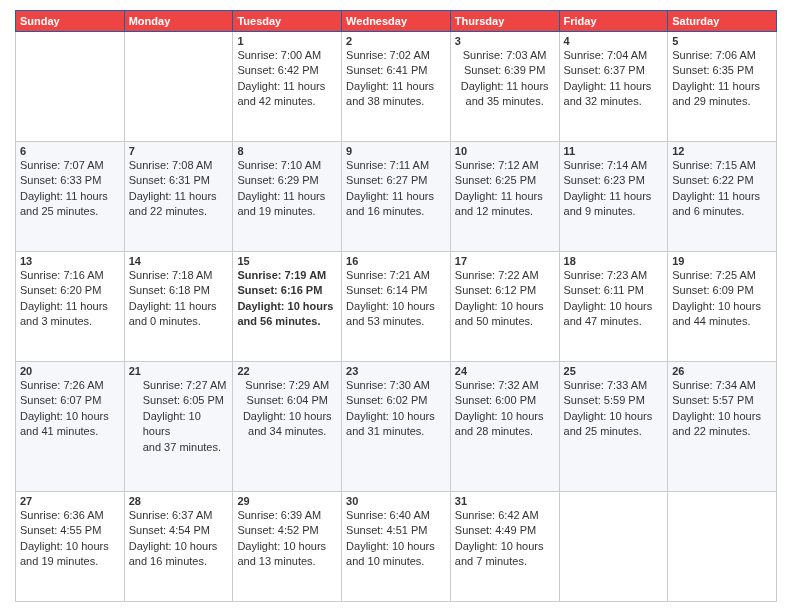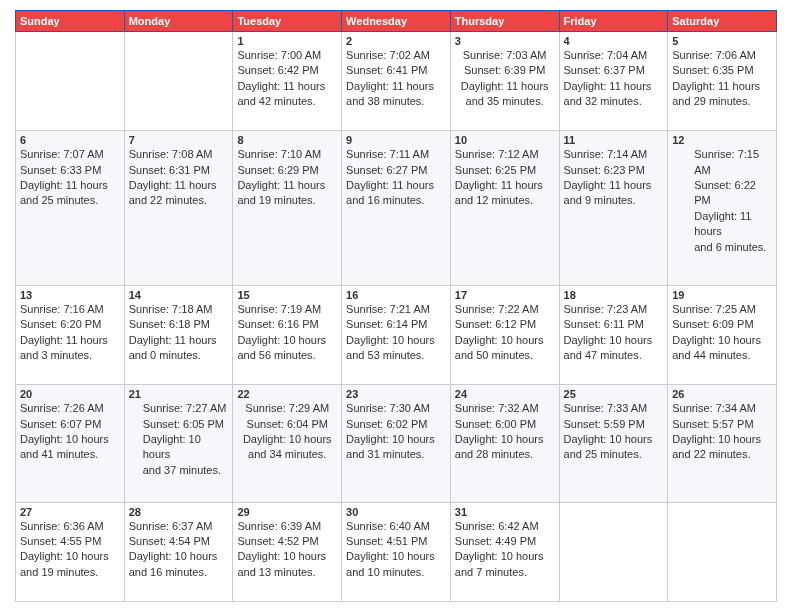--- a/index.html
+++ b/index.html
@@ -193,21 +193,21 @@
           </td>
           <td>
             <span class="day-num">11</span>
             <div class="day-info" style="white-space: pre-line;">Sunrise: 7:14 AM
 Sunset: 6:23 PM
 Daylight: 11 hours
 and 9 minutes.</div>
           </td>
           <td>
             <span class="day-num">12</span>
-            <div class="day-info" style="white-space: pre-line; margin-left: 22px;">Sunrise: 7:15 AM
+            <div class="day-info" style="white-space: pre-line;">Sunrise: 7:15 AM
 Sunset: 6:22 PM
 Daylight: 11 hours
 and 6 minutes.</div>
           </td>
         </tr>
         <tr>
           <td>
             <span class="day-num">13</span>
             <div class="day-info" style="white-space: pre-line;">Sunrise: 7:16 AM
 Sunset: 6:20 PM
@@ -216,21 +216,21 @@
           </td>
           <td>
             <span class="day-num">14</span>
             <div class="day-info" style="white-space: pre-line;">Sunrise: 7:18 AM
 Sunset: 6:18 PM
 Daylight: 11 hours
 and 0 minutes.</div>
           </td>
           <td>
             <span class="day-num">15</span>
-            <div class="day-info" style="white-space: pre-line;">Sunrise: 7:19 AM
+            <div class="day-info" style="white-space: pre-line; font-weight: bold;">Sunrise: 7:19 AM
 Sunset: 6:16 PM
 Daylight: 10 hours
 and 56 minutes.</div>
           </td>
           <td>
             <span class="day-num">16</span>
             <div class="day-info" style="white-space: pre-line;">Sunrise: 7:21 AM
 Sunset: 6:14 PM
 Daylight: 10 hours
 and 53 minutes.</div>

